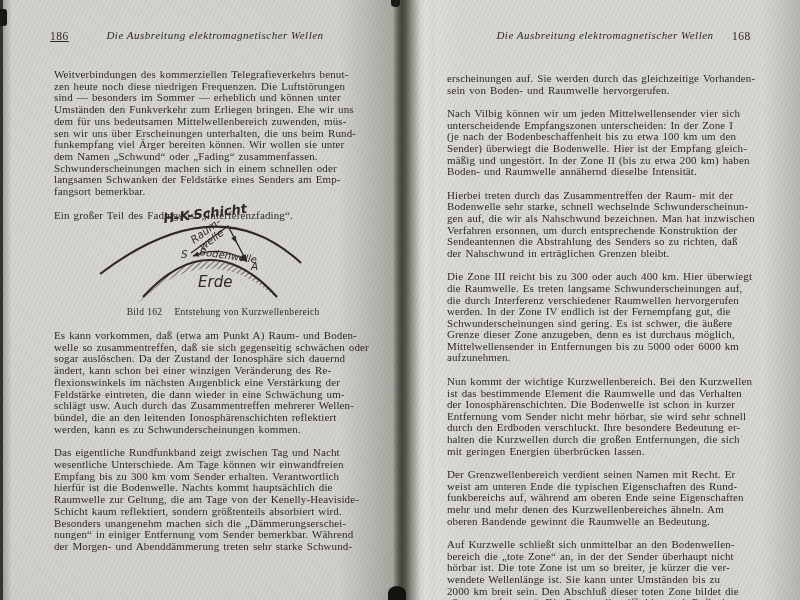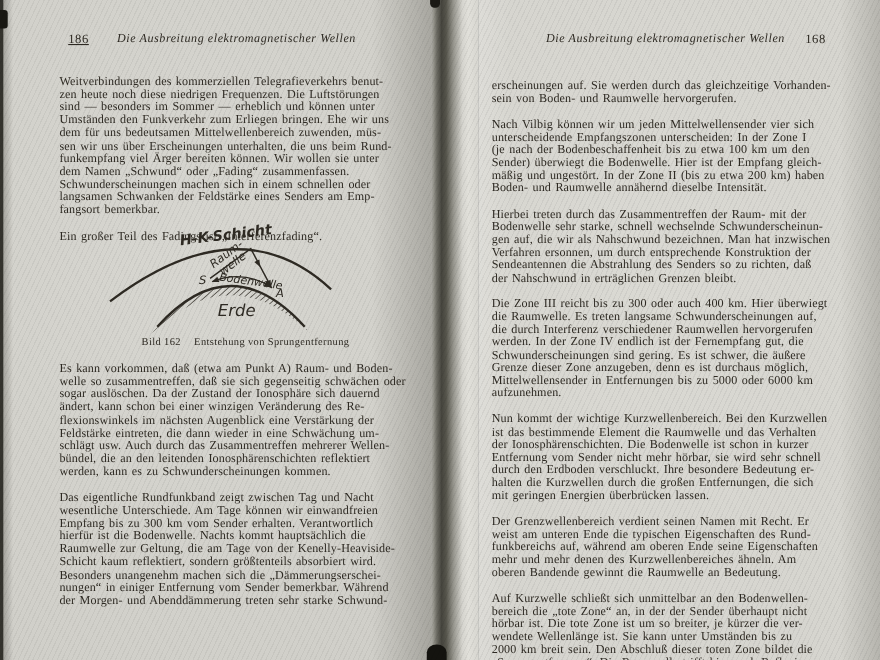--- a/index.html
+++ b/index.html
@@ -51,21 +51,21 @@
   #figure-svg{position:absolute;left:95px;top:201px;}
   .fig-stroke{fill:none;stroke:var(--ink);}
   .fig-hand{font-family:"DejaVu Sans",sans-serif;font-style:italic;fill:var(--ink);}
 </style>
 </head>
 <body>
 
 <div id="scan">
 
   <div id="page-left" class="page">
-    <div class="pagenum" style="left:62px;top:30px;text-decoration:underline;">186</div>
+    <div class="pagenum" style="left:50px;top:30px;text-decoration:underline;">186</div>
     <div class="runhead" style="left:42px;top:29px;width:346px;text-align:center;">Die Ausbreitung elektromagnetischer Wellen</div>
 
     <div id="body-left-1" class="bodyblock" style="left:42px;top:57px;width:352px;">
       <p>Weitverbindungen des kommerziellen Telegrafieverkehrs benut-
 zen heute noch diese niedrigen Frequenzen. Die Luftstörungen
 sind — besonders im Sommer — erheblich und können unter
 Umständen den Funkverkehr zum Erliegen bringen. Ehe wir uns
 dem für uns bedeutsamen Mittelwellenbereich zuwenden, müs-
 sen wir uns über Erscheinungen unterhalten, die uns beim Rund-
 funkempfang viel Ärger bereiten können. Wir wollen sie unter
@@ -102,21 +102,21 @@
         <text class="fig-hand" font-size="10.5" x="0" y="0">Raum-</text>
         <text class="fig-hand" font-size="10.5" x="3" y="10.5">welle</text>
       </g>
       <text class="fig-hand" font-size="10" transform="translate(104,54) rotate(8)">Bodenwelle</text>
       <text class="fig-hand" font-size="15" x="103" y="86">Erde</text>
       <text class="fig-hand" font-size="10.5" x="86" y="57">S</text>
       <text class="fig-hand" font-size="10.5" x="156" y="69">A</text>
     </svg>
 
     <div class="caption" style="left:42px;top:297px;width:346px;">
-      <span class="cap-label">Bild 162</span><span>Entstehung von Sprungentfernung</span>
+      <span class="cap-label">Bild 162</span><span>Entstehung von Kurzwellenbereich</span>
     </div>
 
     <div id="body-left-2" class="bodyblock" style="left:42px;top:318px;width:352px;">
       <p>Es kann vorkommen, daß (etwa am Punkt A) Raum- und Boden-
 welle so zusammentreffen, daß sie sich gegenseitig schwächen oder
 sogar auslöschen. Da der Zustand der Ionosphäre sich dauernd
 ändert, kann schon bei einer winzigen Veränderung des Re-
 flexionswinkels im nächsten Augenblick eine Verstärkung der
 Feldstärke eintreten, die dann wieder in eine Schwächung um-
 schlägt usw. Auch durch das Zusammentreffen mehrerer Wellen-

